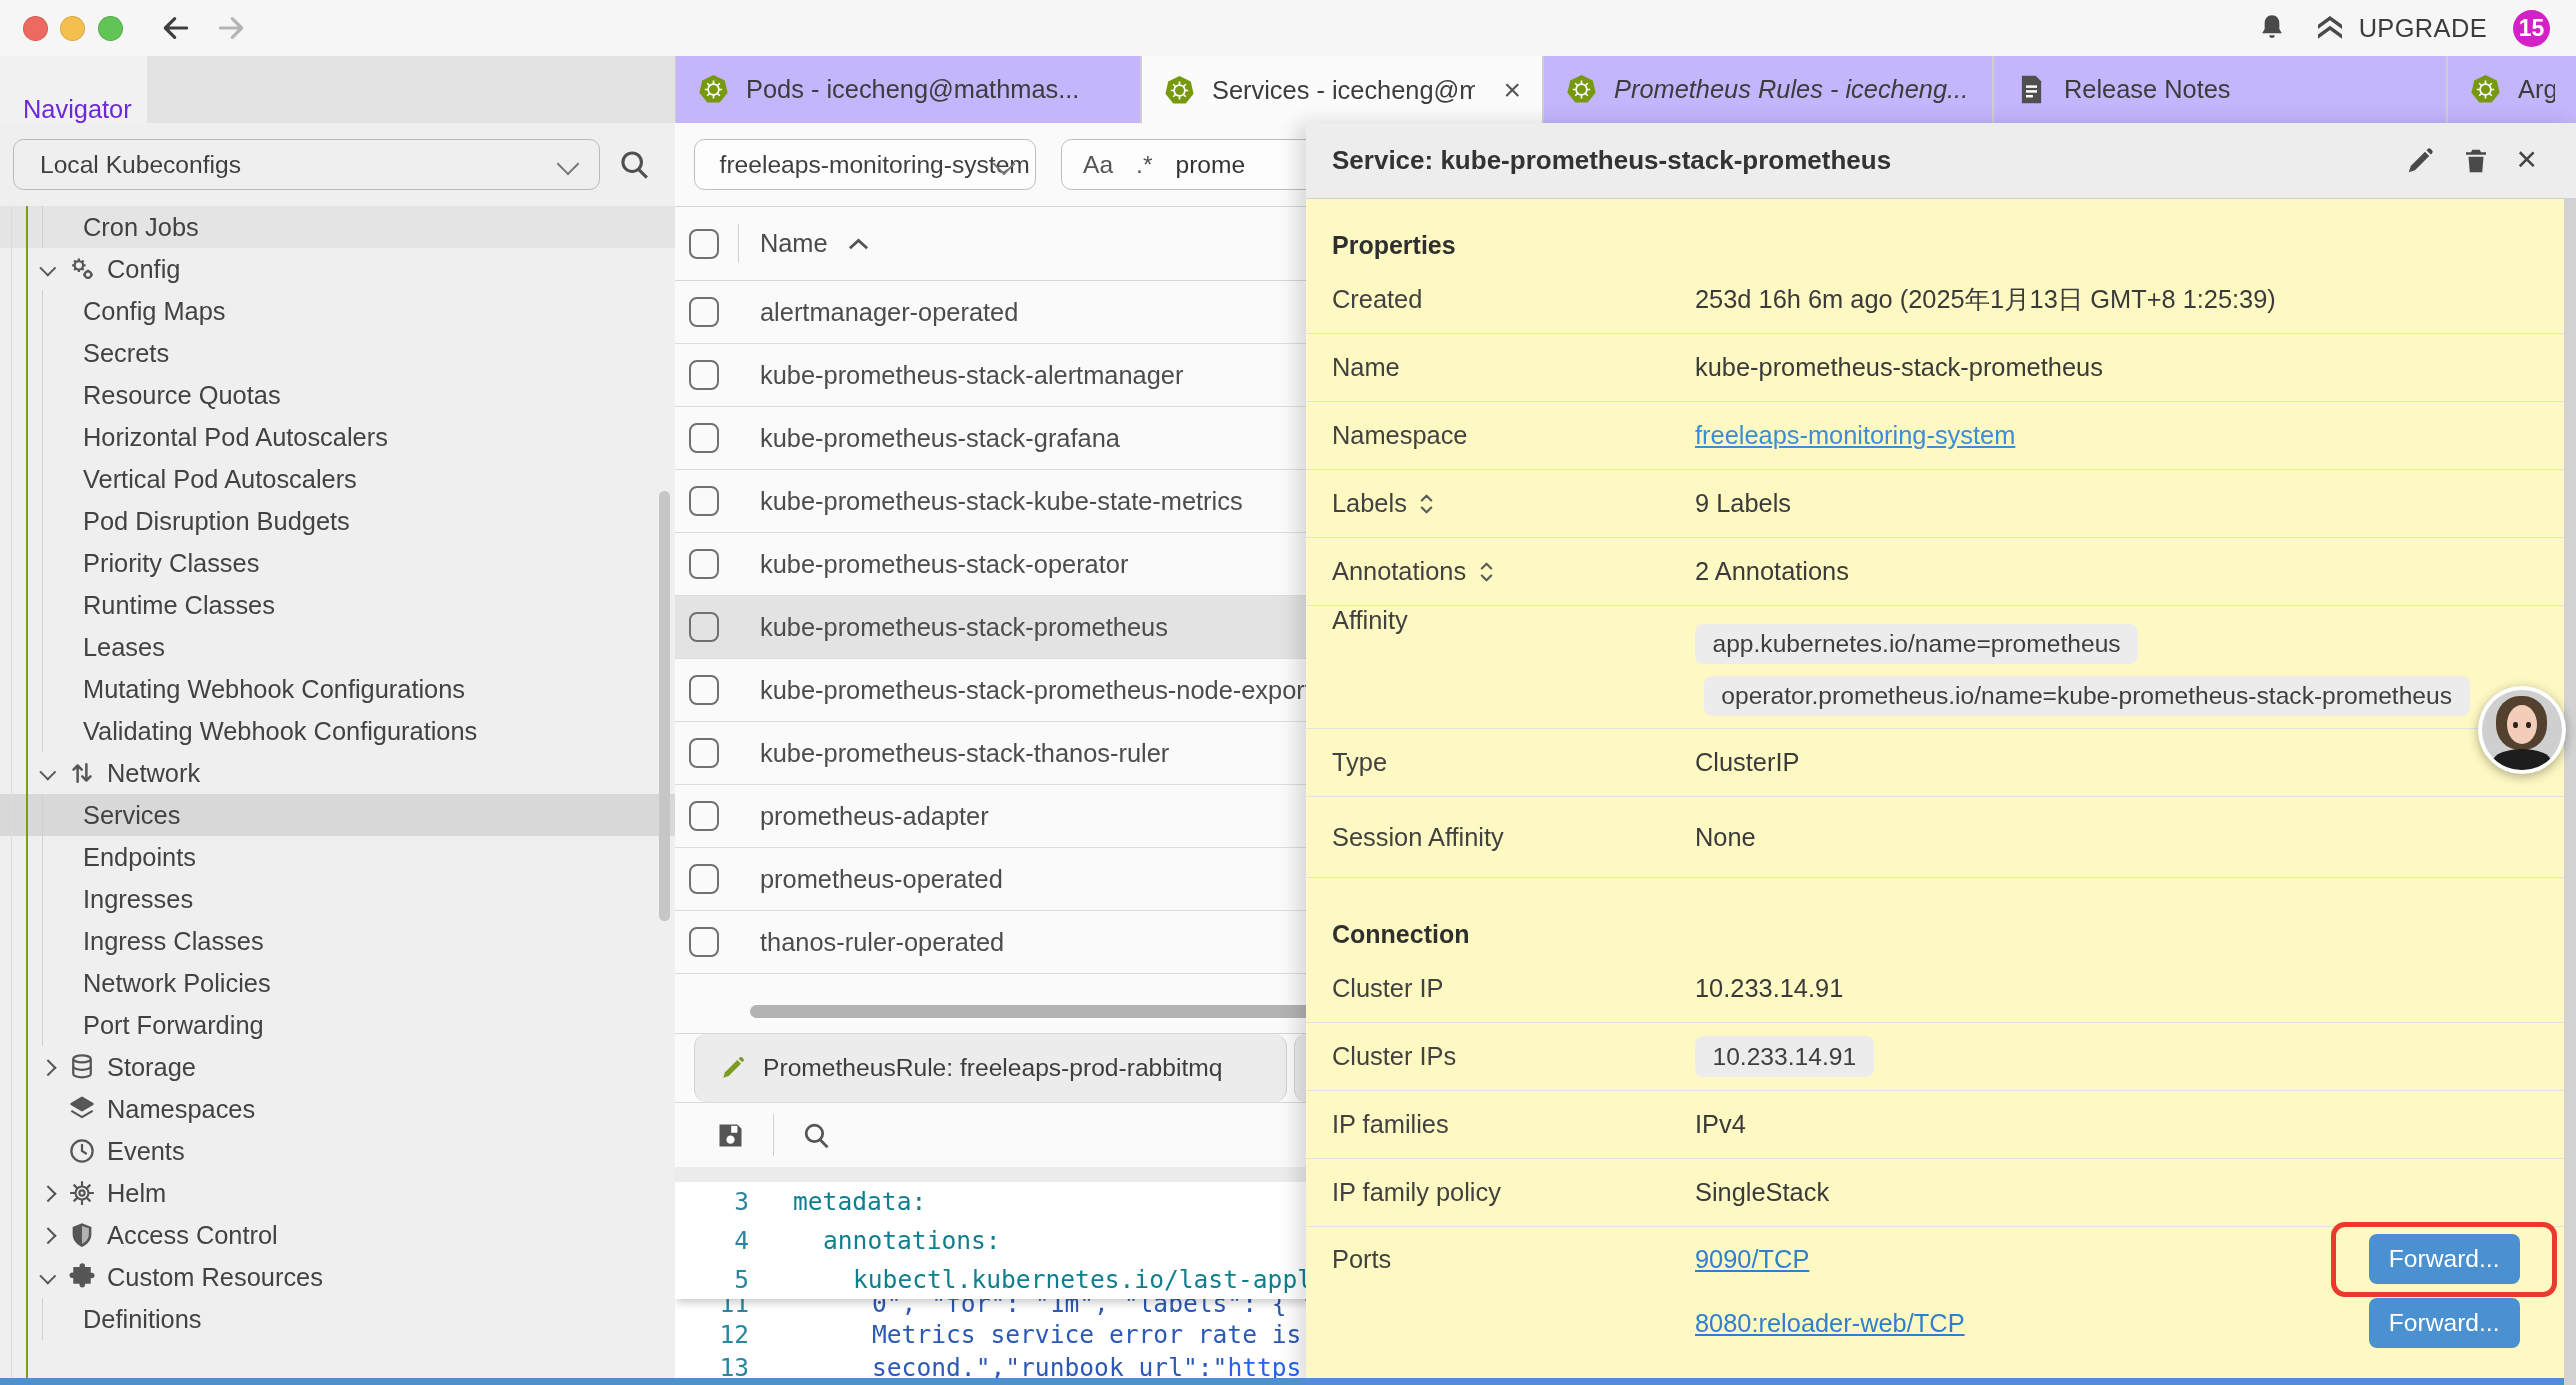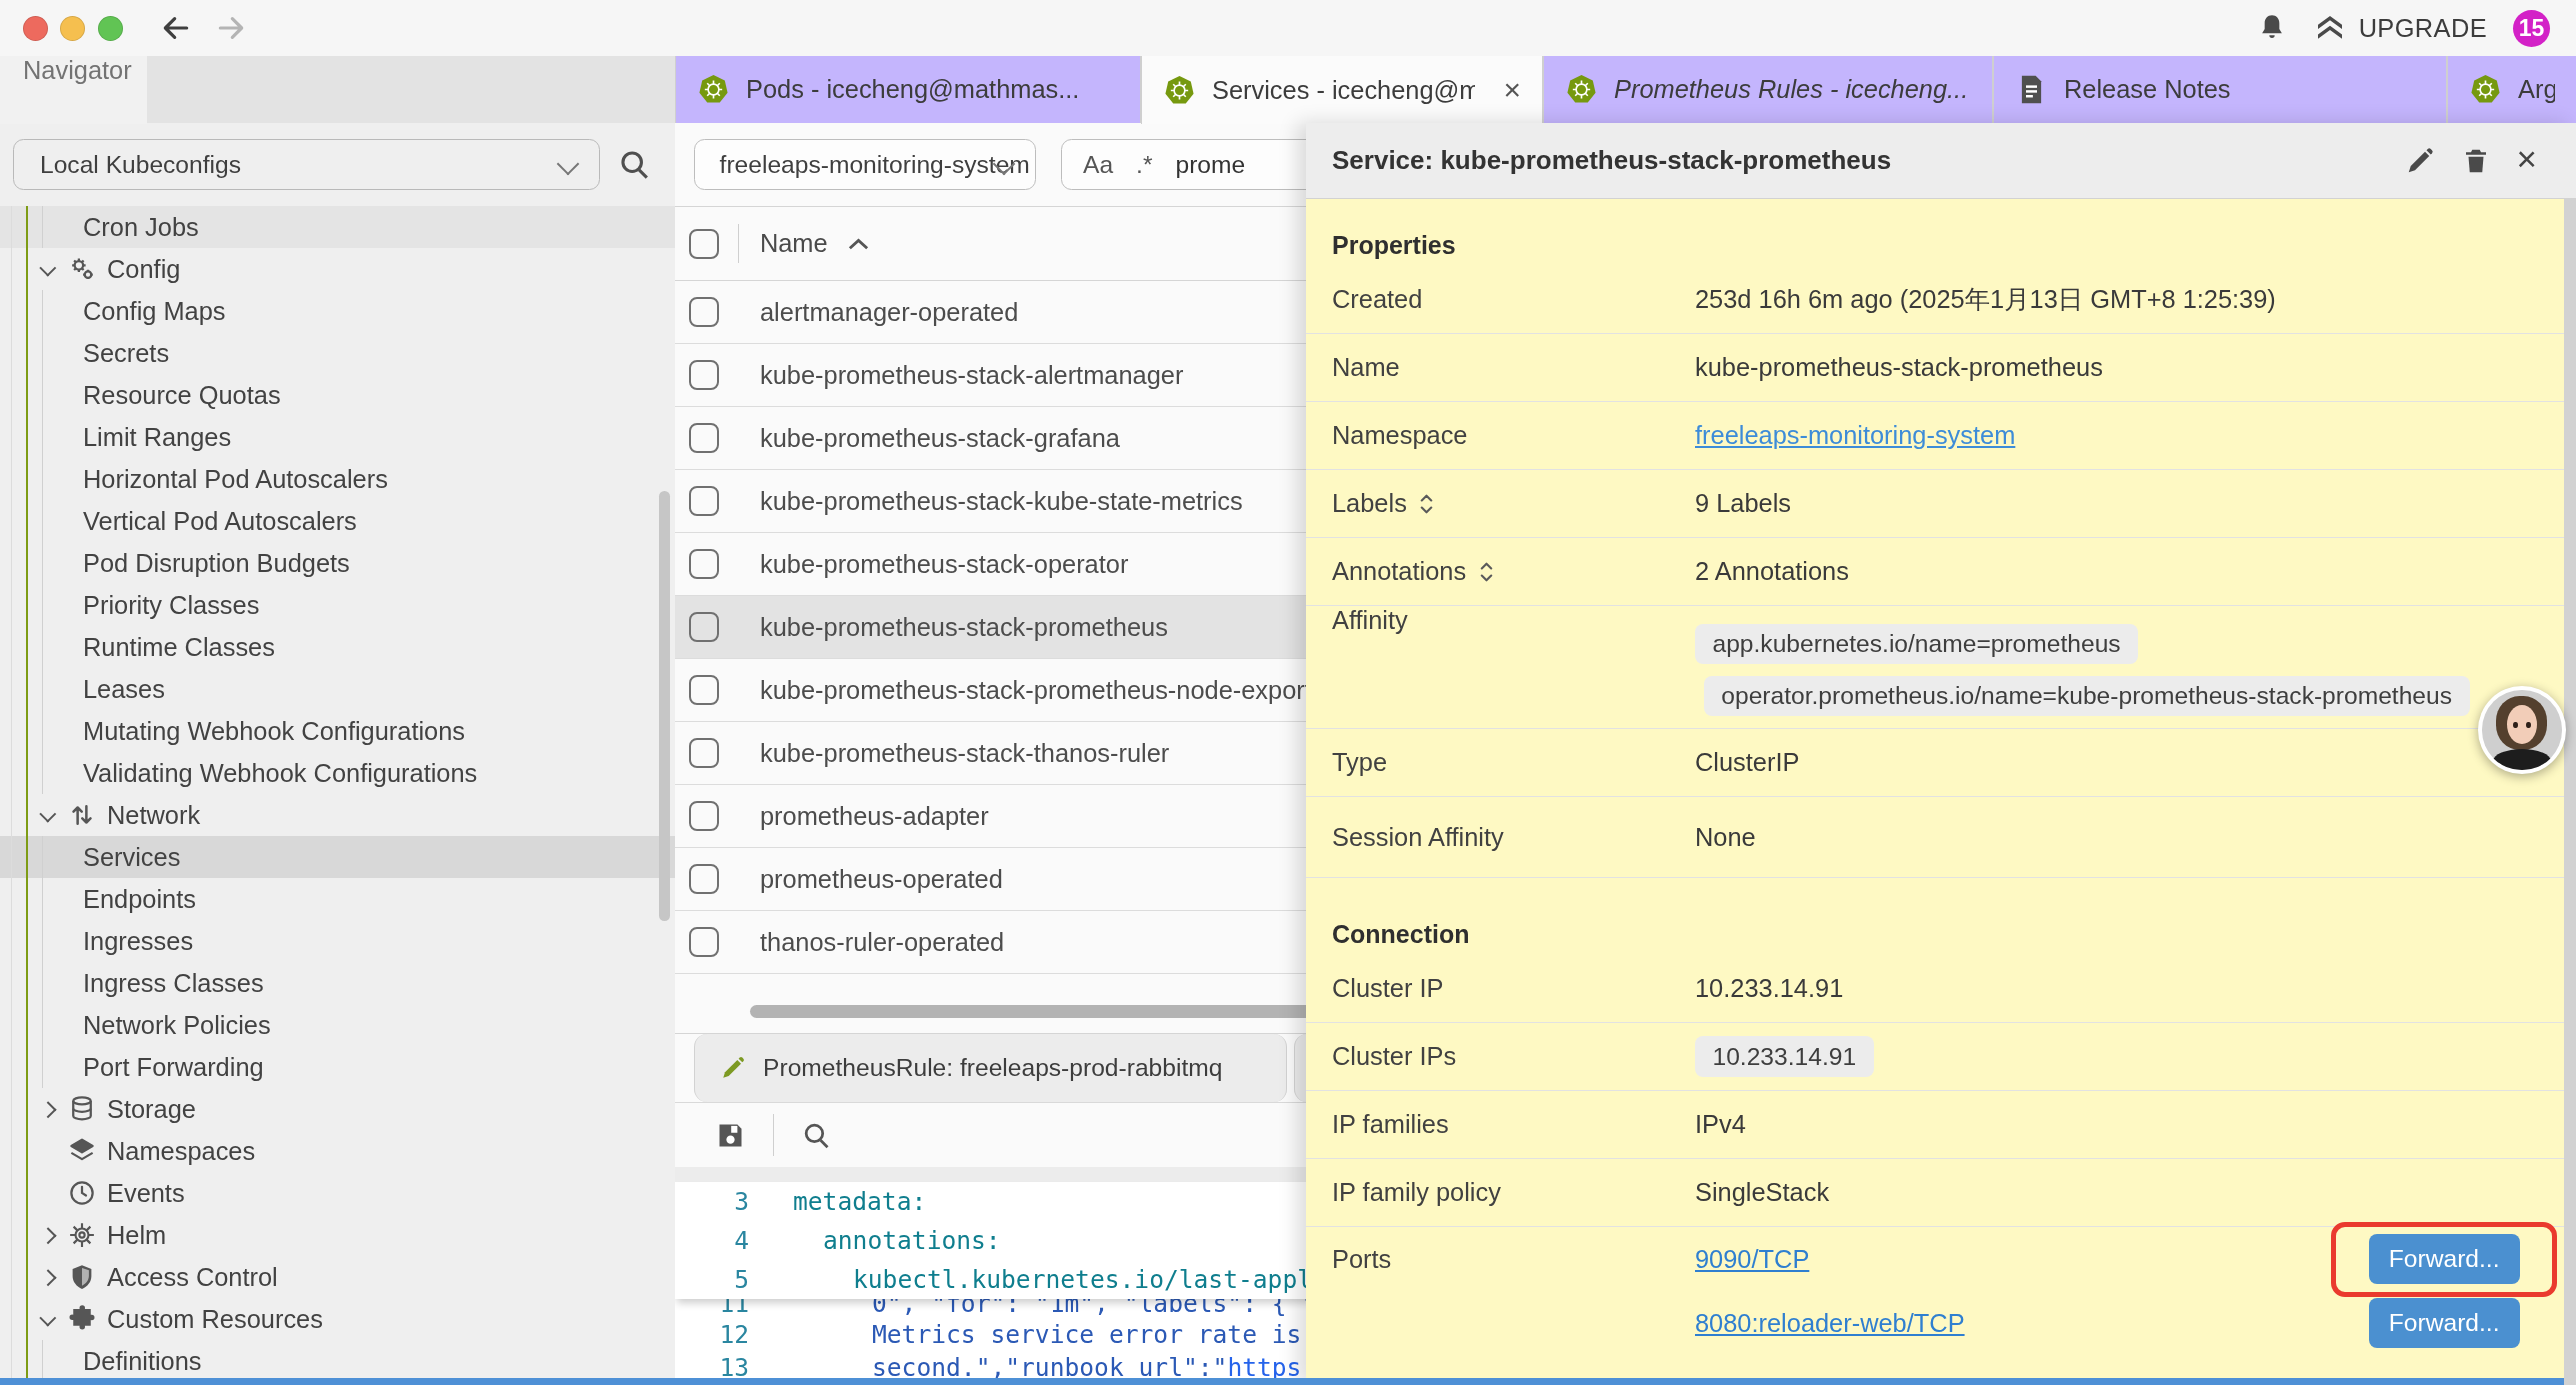--- a/index.html
+++ b/index.html
@@ -19,22 +19,22 @@
   .bell{width:32px;height:32px;} .bell svg{width:100%;height:100%;}
   .upgrade{display:flex;align-items:center;gap:12.3px;}
   .upgrade .chev{width:32px;height:32px;} .upgrade .chev svg{width:100%;height:100%;}
   .upgrade-label{font-size:25.4px;color:#3c3c3c;letter-spacing:0.4px;}
   .badge{width:37px;height:37px;border-radius:50%;background:#d321c7;color:#fff;font-size:23px;
     font-weight:bold;display:flex;align-items:center;justify-content:center;}
 
   
   .tabstrip{position:absolute;left:0;top:56px;right:0;height:67px;background:#e3e3e3;
     border-bottom:0.9px solid #c9c9c9;display:flex;}
-  .nav-tab{width:147px;background:#f1f1f1;display:flex;align-items:flex-start;padding-left:23px;
-    box-sizing:border-box;font-size:25.4px;color:#737373;position:relative;z-index:2;height:68px;margin-bottom:-0.9px;}
+  .nav-tab{width:147px;background:#f1f1f1;display:flex;align-items:flex-end;padding-left:23px;
+    box-sizing:border-box;font-size:25.4px;color:#6d28d9;position:relative;z-index:2;height:68px;margin-bottom:-0.9px;}
   .tab-spacer{width:528px;}
   .tabs{display:flex;flex:1;min-width:0;}
   .tab{display:flex;align-items:center;gap:16px;padding:0 21px;box-sizing:border-box;
     background:#c4b5fd;border-left:0.9px solid #cfcfcf;border-right:0.9px solid #cfcfcf;
     font-size:25.4px;color:#3c3c3c;overflow:hidden;white-space:nowrap;}
   .tab.active{background:#fbfbfb;position:relative;z-index:2;height:68px;margin-bottom:-0.9px;}
   .tab.italic .tab-label{font-style:italic;}
   .tabs .tab:nth-child(1){width:466px;} .tabs .tab:nth-child(2){width:402px;}
   .tabs .tab:nth-child(3){width:450px;} .tabs .tab:nth-child(4){width:454px;}
   .tabs .tab:nth-child(5){flex:1;min-width:0;border-right:none;}
@@ -296,23 +296,20 @@
         <div class="tree-row leaf guided">
           <span class="tlabel">Config Maps</span>
         </div>
         <div class="tree-row leaf guided">
           <span class="tlabel">Secrets</span>
         </div>
         <div class="tree-row leaf guided">
           <span class="tlabel">Resource Quotas</span>
         </div>
         <div class="tree-row leaf guided">
-          <span class="tlabel">Limit Ranges</span>
-        </div>
-        <div class="tree-row leaf guided">
           <span class="tlabel">Horizontal Pod Autoscalers</span>
         </div>
         <div class="tree-row leaf guided">
           <span class="tlabel">Vertical Pod Autoscalers</span>
         </div>
         <div class="tree-row leaf guided">
           <span class="tlabel">Pod Disruption Budgets</span>
         </div>
         <div class="tree-row leaf guided">
           <span class="tlabel">Priority Classes</span>

